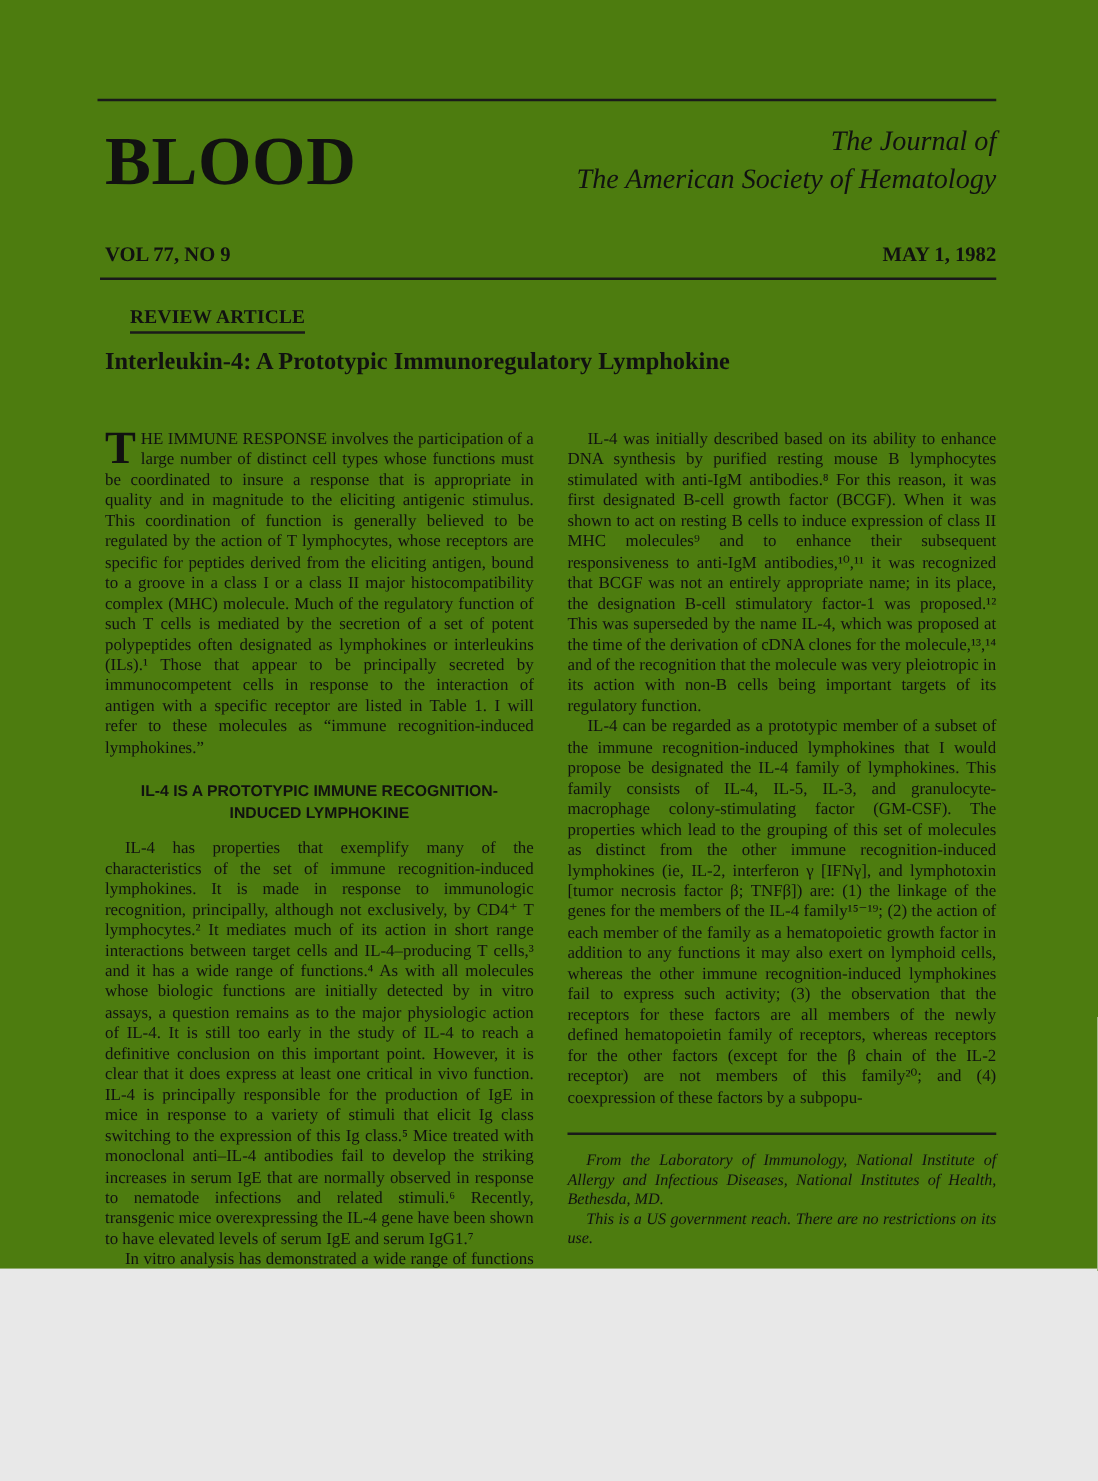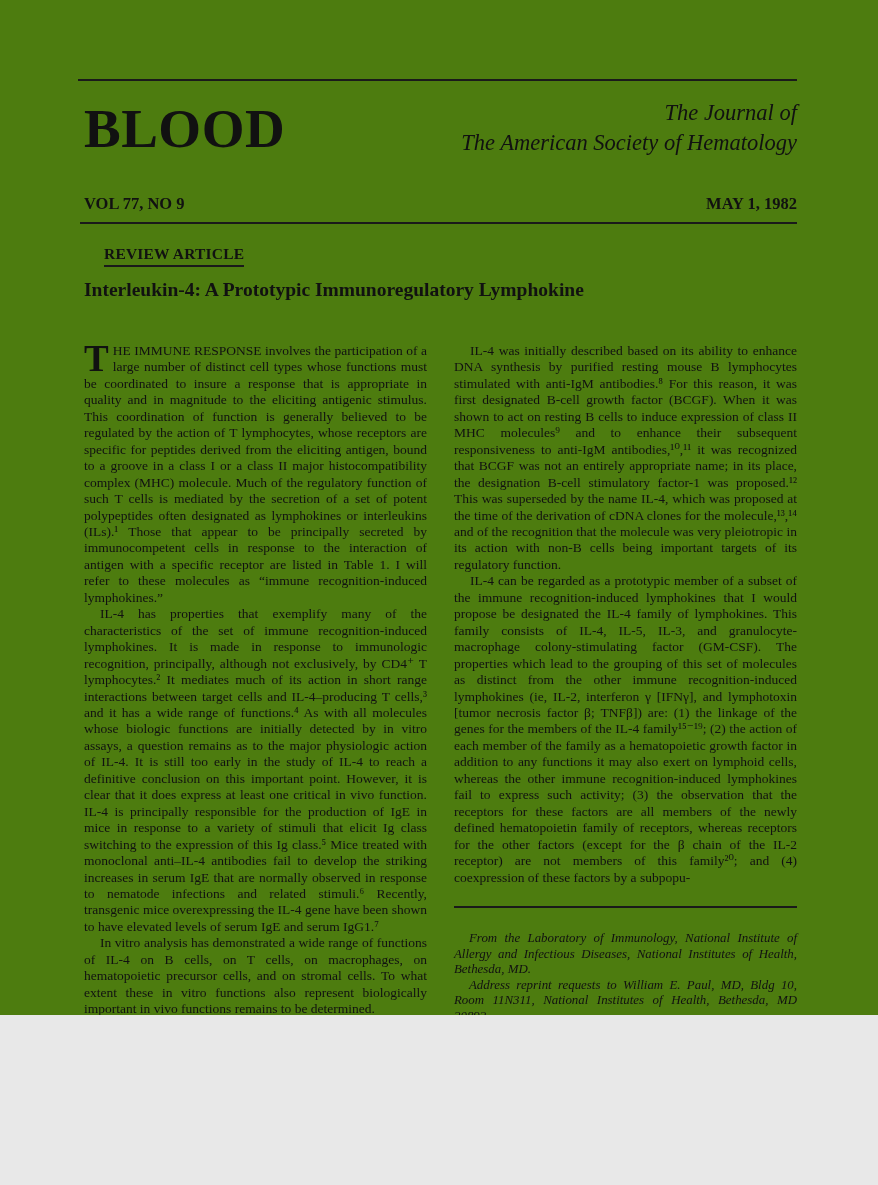--- a/index.html
+++ b/index.html
@@ -65,21 +65,21 @@
   .col-heading {
     font-family: "Liberation Sans", "DejaVu Sans", sans-serif;
     font-weight: bold; font-size: 12.6px; line-height: 17px;
     text-align: center; text-indent: 0;
     margin: 19px 4px 11px 4px;
   }
 
   .footnote {
     margin-top: 20px;
     border-top: 2px solid #1a1a1a;
-    padding-top: 23px;
+    padding-top: 13px;
     font-style: italic; font-size: 12.9px; line-height: 15.6px;
   }
   .footnote p { margin: 0; text-indent: 15px; text-align: justify; }
 
   .page-footer {
     position: absolute; top: 1106px; left: 84px; width: 713px;
     display: flex; justify-content: space-between; align-items: baseline;
     font-family: "Liberation Sans", "DejaVu Sans", sans-serif;
     font-size: 12.4px;
   }
@@ -109,30 +109,30 @@
   <div class="rule rule-masthead"></div>
 
   <div class="review-label">REVIEW ARTICLE</div>
 
   <div class="article-title">Interleukin-4: A Prototypic Immunoregulatory Lymphokine</div>
 
   <div class="columns">
 
     <div class="col">
       <p><span class="dropcap">T</span><span>HE IMMUNE RESPONSE involves the participation of a large number of distinct cell types whose functions must be coordinated to insure a response that is appropriate in quality and in magnitude to the eliciting antigenic stimulus. This coordination of function is generally believed to be regulated by the action of T lymphocytes, whose receptors are specific for peptides derived from the eliciting antigen, bound to a groove in a class I or a class II major histocompatibility complex (MHC) molecule. Much of the regulatory function of such T cells is mediated by the secretion of a set of potent polypeptides often designated as lymphokines or interleukins (ILs).¹ Those that appear to be principally secreted by immunocompetent cells in response to the interaction of antigen with a specific receptor are listed in Table 1. I will refer to these molecules as “immune recognition-induced lymphokines.”</span></p>
+      <h2 class="col-heading">IL-4 IS A PROTOTYPIC IMMUNE RECOGNITION-INDUCED LYMPHOKINE</h2>
       <p class="indent">IL-4 has properties that exemplify many of the characteristics of the set of immune recognition-induced lymphokines. It is made in response to immunologic recognition, principally, although not exclusively, by CD4⁺ T lymphocytes.² It mediates much of its action in short range interactions between target cells and IL-4–producing T cells,³ and it has a wide range of functions.⁴ As with all molecules whose biologic functions are initially detected by in vitro assays, a question remains as to the major physiologic action of IL-4. It is still too early in the study of IL-4 to reach a definitive conclusion on this important point. However, it is clear that it does express at least one critical in vivo function. IL-4 is principally responsible for the production of IgE in mice in response to a variety of stimuli that elicit Ig class switching to the expression of this Ig class.⁵ Mice treated with monoclonal anti–IL-4 antibodies fail to develop the striking increases in serum IgE that are normally observed in response to nematode infections and related stimuli.⁶ Recently, transgenic mice overexpressing the IL-4 gene have been shown to have elevated levels of serum IgE and serum IgG1.⁷</p>
       <p class="indent">In vitro analysis has demonstrated a wide range of functions of IL-4 on B cells, on T cells, on macrophages, on hematopoietic precursor cells, and on stromal cells. To what extent these in vitro functions also represent biologically important in vivo functions remains to be determined.</p>
     </div>
 
     <div class="col">
       <p class="indent">IL-4 was initially described based on its ability to enhance DNA synthesis by purified resting mouse B lymphocytes stimulated with anti-IgM antibodies.⁸ For this reason, it was first designated B-cell growth factor (BCGF). When it was shown to act on resting B cells to induce expression of class II MHC molecules⁹ and to enhance their subsequent responsiveness to anti-IgM antibodies,¹⁰,¹¹ it was recognized that BCGF was not an entirely appropriate name; in its place, the designation B-cell stimulatory factor-1 was proposed.¹² This was superseded by the name IL-4, which was proposed at the time of the derivation of cDNA clones for the molecule,¹³,¹⁴ and of the recognition that the molecule was very pleiotropic in its action with non-B cells being important targets of its regulatory function.</p>
       <p class="indent">IL-4 can be regarded as a prototypic member of a subset of the immune recognition-induced lymphokines that I would propose be designated the IL-4 family of lymphokines. This family consists of IL-4, IL-5, IL-3, and granulocyte-macrophage colony-stimulating factor (GM-CSF). The properties which lead to the grouping of this set of molecules as distinct from the other immune recognition-induced lymphokines (ie, IL-2, interferon γ [IFNγ], and lymphotoxin [tumor necrosis factor β; TNFβ]) are: (1) the linkage of the genes for the members of the IL-4 family¹⁵⁻¹⁹; (2) the action of each member of the family as a hematopoietic growth factor in addition to any functions it may also exert on lymphoid cells, whereas the other immune recognition-induced lymphokines fail to express such activity; (3) the observation that the receptors for these factors are all members of the newly defined hematopoietin family of receptors, whereas receptors for the other factors (except for the β chain of the IL-2 receptor) are not members of this family²⁰; and (4) coexpression of these factors by a subpopu-</p>
       <div class="footnote">
         <p>From the Laboratory of Immunology, National Institute of Allergy and Infectious Diseases, National Institutes of Health, Bethesda, MD.</p>
-        <p>Address reprint requests to William E. Paul, MD, Bldg 10, Room 11N311, National Institutes of Health, Bethesda, MD 20892.</p>
         <p>This is a US government reach. There are no restrictions on its use.</p>
       </div>
     </div>
 
   </div>
 
   <div class="page-footer">
     <div class="footer-citation"><span class="blood-italic">Blood,</span><span> Vol 77, No 9 (May 1), 1991: pp 1859-1870</span></div>
     <div class="page-num">1859</div>
   </div>

